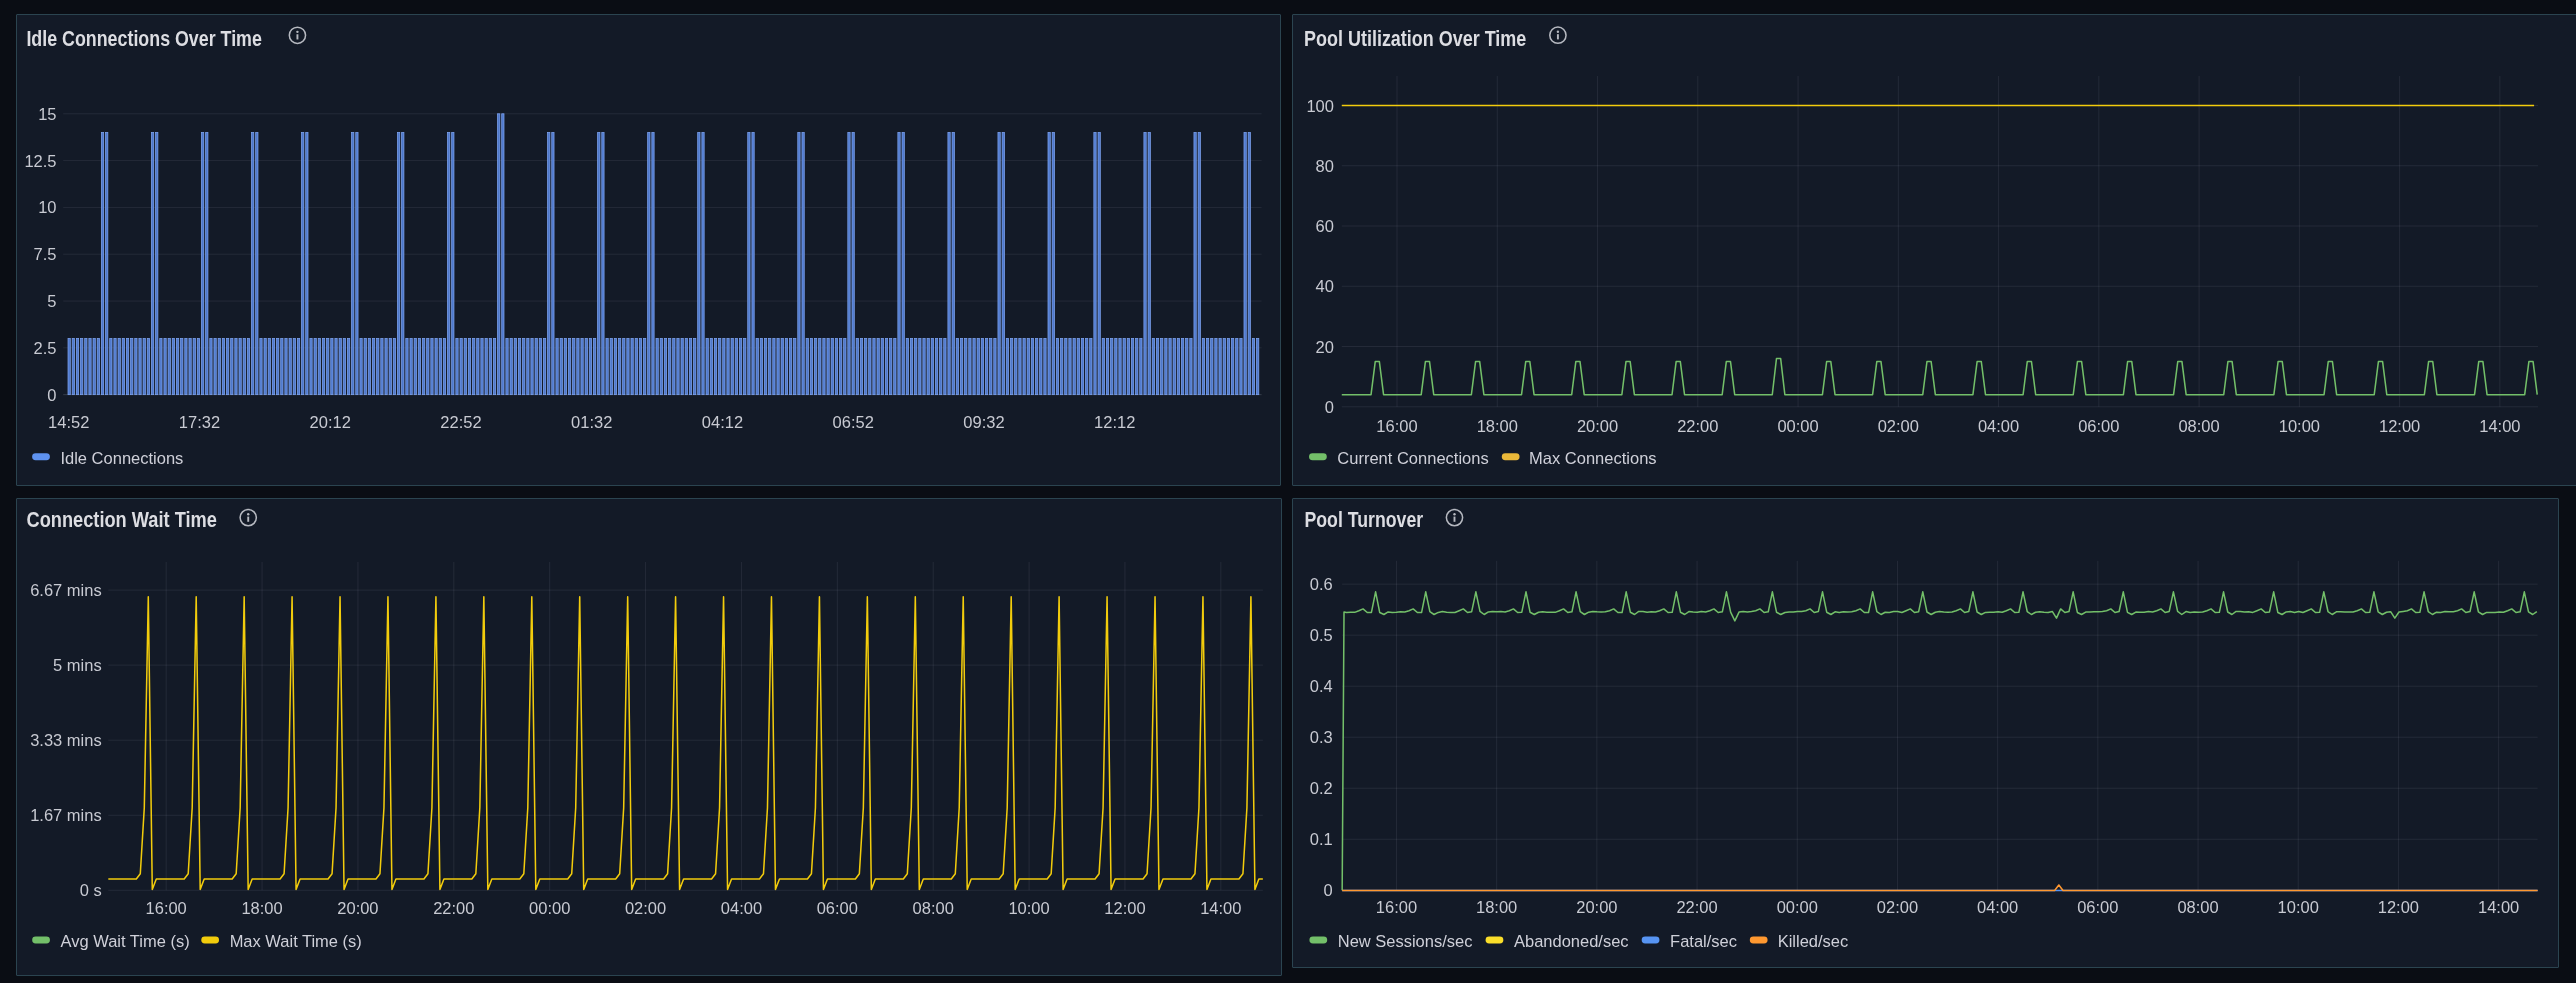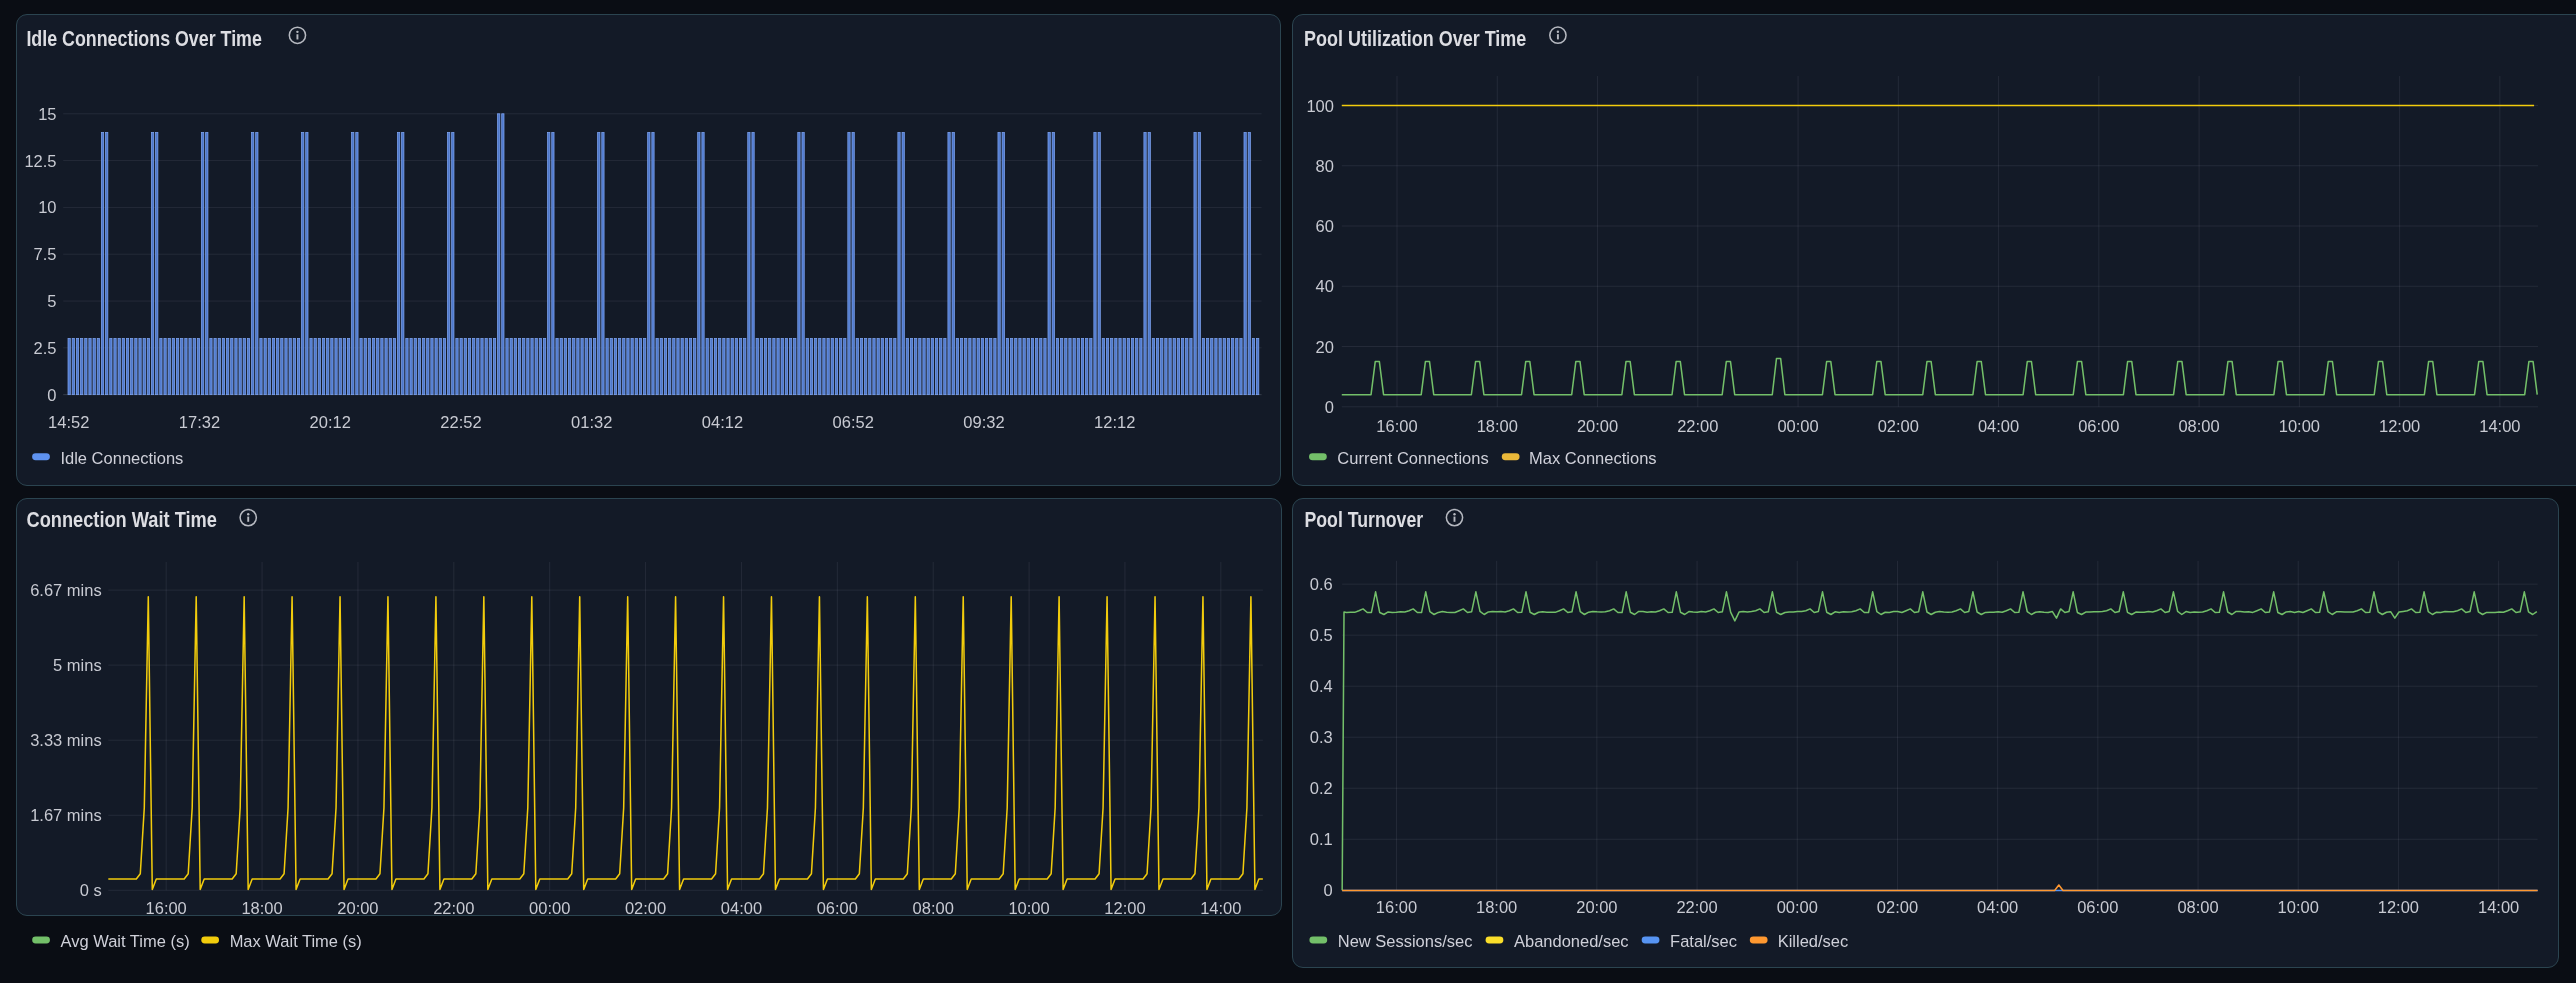--- a/index.html
+++ b/index.html
@@ -1,14 +1,14 @@
 <!DOCTYPE html>
 <html style="font-size:10.2px"><head><meta charset="utf-8"><style>
 html,body{margin:0;padding:0;background:#0a0d14;width:2576px;height:984px;overflow:hidden}
-.panel{position:absolute;background:#131a27;border:1.3px solid #2b4450;border-radius:11px;box-sizing:border-box}
+.panel{position:absolute;background:#131a27;border:1.3px solid #2b4450;border-radius:1px;box-sizing:border-box}
 .panel svg{position:absolute;left:-1.3px;top:-1.3px}
 svg text{font-family:'Liberation Sans',sans-serif}
 </style></head><body>
 <div class="panel" style="left:16.3px;top:14.3px;width:1265px;height:472px">
     <svg width="1265" height="472" viewBox="0 0 1993 743" font-family="'Liberation Sans', sans-serif">
       <text x="16.4" y="49.7" font-size="35" font-weight="700" fill="#dcdde2" textLength="371" lengthAdjust="spacingAndGlyphs">Idle Connections Over Time</text>
       <circle cx="443.4" cy="33.2" r="12.8" fill="none" stroke="#b6b9c0" stroke-width="2.4"></circle>
       <circle cx="443.4" cy="27.800000000000004" r="1.9" fill="#b6b9c0"></circle>
       <rect x="441.9" y="31.6" width="3" height="8.2" fill="#b6b9c0"></rect>
       <line x1="74.4" y1="525.6" x2="1962.4" y2="525.6" stroke="rgba(198,206,224,0.15)" stroke-width="1"></line>
@@ -367,21 +367,21 @@
       <text x="1744.4" y="657.9" font-size="26" text-anchor="middle" fill="#c8cad2">12:00</text>
       <text x="1902.3" y="657.9" font-size="26" text-anchor="middle" fill="#c8cad2">14:00</text>
       <line x1="78.4" y1="143.9" x2="1956.2" y2="143.9" stroke="#f2cc0c" stroke-width="2.4"></line>
       <polyline points="78.4,599.4 85.0,599.4 91.6,599.4 98.1,599.4 104.7,599.4 111.3,599.4 117.9,599.4 124.5,599.4 131.1,547.2 137.6,547.2 144.2,599.4 150.8,599.4 157.4,599.4 164.0,599.4 170.6,599.4 177.1,599.4 183.7,599.4 190.3,599.4 196.9,599.4 203.5,599.4 210.1,547.2 216.6,547.2 223.2,599.4 229.8,599.4 236.4,599.4 243.0,599.4 249.6,599.4 256.1,599.4 262.7,599.4 269.3,599.4 275.9,599.4 282.5,599.4 289.1,547.2 295.6,547.2 302.2,599.4 308.8,599.4 315.4,599.4 322.0,599.4 328.6,599.4 335.1,599.4 341.7,599.4 348.3,599.4 354.9,599.4 361.5,599.4 368.1,547.2 374.6,547.2 381.2,599.4 387.8,599.4 394.4,599.4 401.0,599.4 407.6,599.4 414.1,599.4 420.7,599.4 427.3,599.4 433.9,599.4 440.5,599.4 447.0,547.2 453.6,547.2 460.2,599.4 466.8,599.4 473.4,599.4 480.0,599.4 486.5,599.4 493.1,599.4 499.7,599.4 506.3,599.4 512.9,599.4 519.5,599.4 526.0,547.2 532.6,547.2 539.2,599.4 545.8,599.4 552.4,599.4 559.0,599.4 565.5,599.4 572.1,599.4 578.7,599.4 585.3,599.4 591.9,599.4 598.5,599.4 605.0,547.2 611.6,547.2 618.2,599.4 624.8,599.4 631.4,599.4 638.0,599.4 644.5,599.4 651.1,599.4 657.7,599.4 664.3,599.4 670.9,599.4 677.5,599.4 684.0,547.2 690.6,547.2 697.2,599.4 703.8,599.4 710.4,599.4 717.0,599.4 723.5,599.4 730.1,599.4 736.7,599.4 743.3,599.4 749.9,599.4 756.4,599.4 763.0,542.5 769.6,542.5 776.2,599.4 782.8,599.4 789.4,599.4 795.9,599.4 802.5,599.4 809.1,599.4 815.7,599.4 822.3,599.4 828.9,599.4 835.4,599.4 842.0,547.2 848.6,547.2 855.2,599.4 861.8,599.4 868.4,599.4 874.9,599.4 881.5,599.4 888.1,599.4 894.7,599.4 901.3,599.4 907.9,599.4 914.4,599.4 921.0,547.2 927.6,547.2 934.2,599.4 940.8,599.4 947.4,599.4 953.9,599.4 960.5,599.4 967.1,599.4 973.7,599.4 980.3,599.4 986.9,599.4 993.4,599.4 1000.0,547.2 1006.6,547.2 1013.2,599.4 1019.8,599.4 1026.4,599.4 1032.9,599.4 1039.5,599.4 1046.1,599.4 1052.7,599.4 1059.3,599.4 1065.9,599.4 1072.4,599.4 1079.0,547.2 1085.6,547.2 1092.2,599.4 1098.8,599.4 1105.3,599.4 1111.9,599.4 1118.5,599.4 1125.1,599.4 1131.7,599.4 1138.3,599.4 1144.8,599.4 1151.4,599.4 1158.0,547.2 1164.6,547.2 1171.2,599.4 1177.8,599.4 1184.3,599.4 1190.9,599.4 1197.5,599.4 1204.1,599.4 1210.7,599.4 1217.3,599.4 1223.8,599.4 1230.4,599.4 1237.0,547.2 1243.6,547.2 1250.2,599.4 1256.8,599.4 1263.3,599.4 1269.9,599.4 1276.5,599.4 1283.1,599.4 1289.7,599.4 1296.3,599.4 1302.8,599.4 1309.4,599.4 1316.0,547.2 1322.6,547.2 1329.2,599.4 1335.8,599.4 1342.3,599.4 1348.9,599.4 1355.5,599.4 1362.1,599.4 1368.7,599.4 1375.3,599.4 1381.8,599.4 1388.4,599.4 1395.0,547.2 1401.6,547.2 1408.2,599.4 1414.7,599.4 1421.3,599.4 1427.9,599.4 1434.5,599.4 1441.1,599.4 1447.7,599.4 1454.2,599.4 1460.8,599.4 1467.4,599.4 1474.0,547.2 1480.6,547.2 1487.2,599.4 1493.7,599.4 1500.3,599.4 1506.9,599.4 1513.5,599.4 1520.1,599.4 1526.7,599.4 1533.2,599.4 1539.8,599.4 1546.4,599.4 1553.0,547.2 1559.6,547.2 1566.2,599.4 1572.7,599.4 1579.3,599.4 1585.9,599.4 1592.5,599.4 1599.1,599.4 1605.7,599.4 1612.2,599.4 1618.8,599.4 1625.4,599.4 1632.0,547.2 1638.6,547.2 1645.2,599.4 1651.7,599.4 1658.3,599.4 1664.9,599.4 1671.5,599.4 1678.1,599.4 1684.7,599.4 1691.2,599.4 1697.8,599.4 1704.4,599.4 1711.0,547.2 1717.6,547.2 1724.2,599.4 1730.7,599.4 1737.3,599.4 1743.9,599.4 1750.5,599.4 1757.1,599.4 1763.6,599.4 1770.2,599.4 1776.8,599.4 1783.4,599.4 1790.0,547.2 1796.6,547.2 1803.1,599.4 1809.7,599.4 1816.3,599.4 1822.9,599.4 1829.5,599.4 1836.1,599.4 1842.6,599.4 1849.2,599.4 1855.8,599.4 1862.4,599.4 1869.0,547.2 1875.6,547.2 1882.1,599.4 1888.7,599.4 1895.3,599.4 1901.9,599.4 1908.5,599.4 1915.1,599.4 1921.6,599.4 1928.2,599.4 1934.8,599.4 1941.4,599.4 1948.0,547.2 1954.6,547.2 1961.1,599.4" fill="none" stroke="#73bf69" stroke-width="2.4" stroke-linejoin="round"></polyline>
       <rect x="26.8" y="691.7" width="28" height="11" rx="5.5" fill="#73bf69"></rect>
       <text x="71.4" y="708" font-size="26" fill="#cfd0d9">Current Connections</text>
       <rect x="330.4" y="691.7" width="28" height="11" rx="5.5" fill="#eab839"></rect>
       <text x="373.4" y="708" font-size="26" fill="#cfd0d9">Max Connections</text>
     </svg>
   </div>
-<div class="panel" style="left:16.3px;top:498px;width:1266px;height:418px">
+<div class="panel" style="left:16.3px;top:498px;width:1266px;height:478px">
     <svg width="1266" height="470" viewBox="0 0 1994 740.7" font-family="'Liberation Sans', sans-serif">
       <text x="16" y="45.3" font-size="35" font-weight="700" fill="#dcdde2" textLength="300" lengthAdjust="spacingAndGlyphs">Connection Wait Time</text>
       <circle cx="365.4" cy="30.9" r="12.8" fill="none" stroke="#b6b9c0" stroke-width="2.4"></circle>
       <circle cx="365.4" cy="25.5" r="1.9" fill="#b6b9c0"></circle>
       <rect x="363.9" y="29.299999999999997" width="3" height="8.2" fill="#b6b9c0"></rect>
       <line x1="236.1" y1="100.8" x2="236.1" y2="618.2" stroke="rgba(198,206,224,0.15)" stroke-width="1"></line>
       <line x1="387.2" y1="100.8" x2="387.2" y2="618.2" stroke="rgba(198,206,224,0.15)" stroke-width="1"></line>
       <line x1="538.3" y1="100.8" x2="538.3" y2="618.2" stroke="rgba(198,206,224,0.15)" stroke-width="1"></line>
       <line x1="689.4" y1="100.8" x2="689.4" y2="618.2" stroke="rgba(198,206,224,0.15)" stroke-width="1"></line>
       <line x1="840.5" y1="100.8" x2="840.5" y2="618.2" stroke="rgba(198,206,224,0.15)" stroke-width="1"></line>

